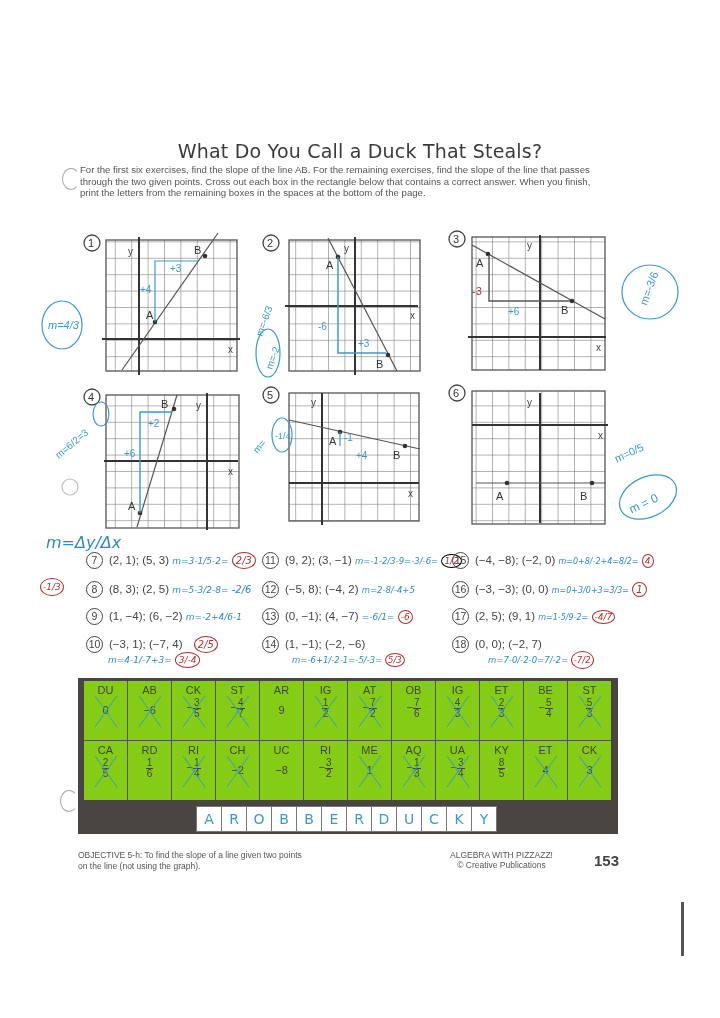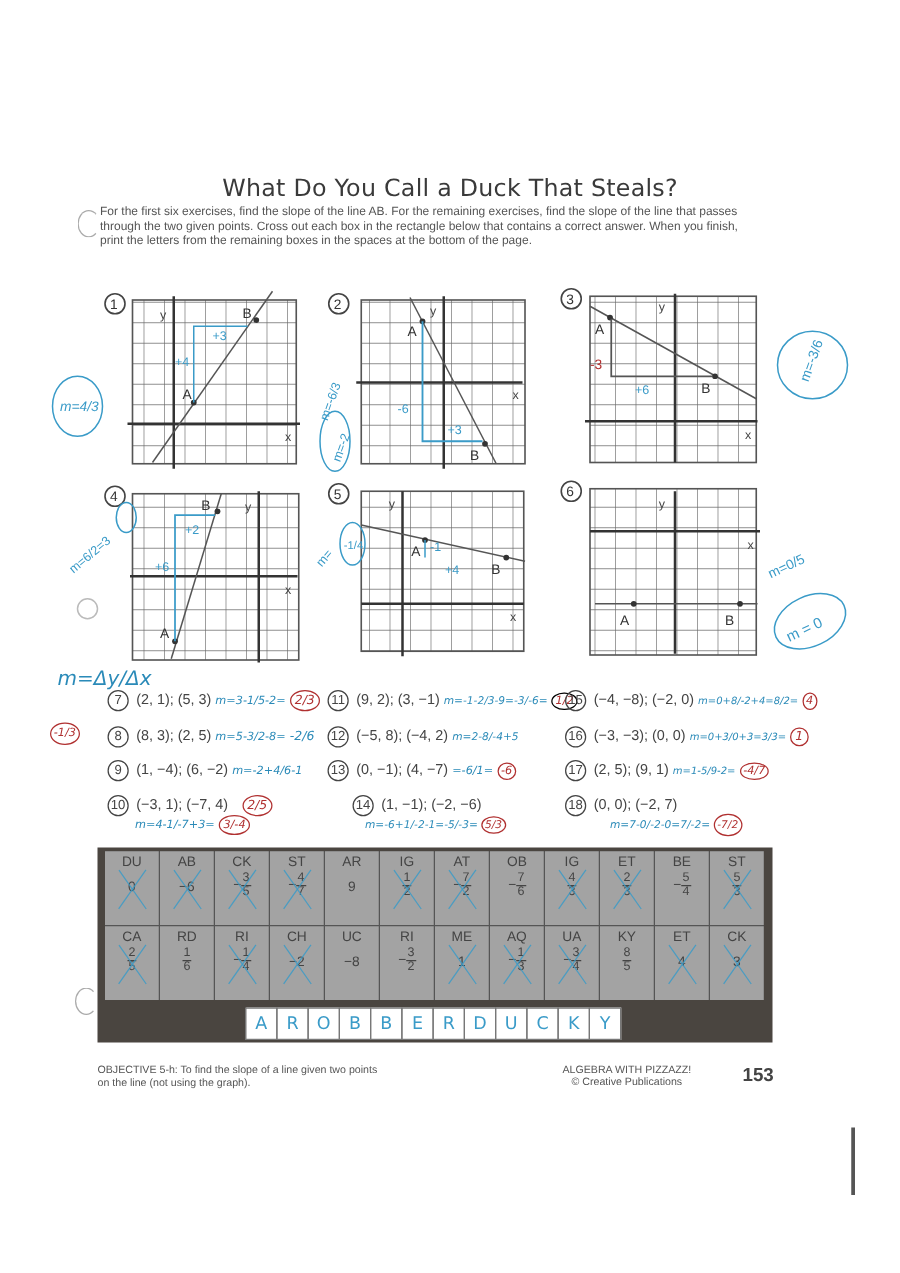--- a/index.html
+++ b/index.html
@@ -7,21 +7,21 @@
   .abs{position:absolute;}
   .title{left:0;width:720px;top:140px;text-align:center;font-family:"DejaVu Sans",sans-serif;font-size:19px;color:#3a3a3a;letter-spacing:0.2px;}
   .instr{left:80px;top:164px;width:520px;font-size:9.6px;line-height:11.6px;color:#555;}
   .hole{border:1.5px solid #aaa;border-radius:50%;width:16px;height:20px;border-right-color:transparent;}
   .hand{color:#2a8ab8;font-family:"DejaVu Sans",sans-serif;font-style:italic;}
   .red{color:#b03030;}
   .ex{font-size:11.5px;color:#444;white-space:nowrap;}
   .exnum{display:inline-block;width:15px;height:15px;border:1.3px solid #444;border-radius:50%;text-align:center;line-height:15px;font-size:10.5px;margin-right:6px;}
   .frame{left:78px;top:678px;width:540px;height:156px;background:#4a4540;}
   .cells{left:84px;top:681px;width:527px;height:119px;display:grid;grid-template-columns:repeat(12,1fr);grid-template-rows:1fr 1fr;gap:1px;background:#555;}
-  .cell{background:#a3a3a3;position:relative;text-align:center;font-size:11px;color:#444;}
+  .cell{background:#84cc16;position:relative;text-align:center;font-size:11px;color:#444;}
   .cell .code{display:block;margin-top:3px;}
   .cell .val{display:block;font-size:11px;margin-top:2px;}
   .frac{display:inline-flex;flex-direction:column;align-items:center;vertical-align:middle;font-size:10px;line-height:10px;}
   .frac .n{border-bottom:1px solid #444;padding:0 1px;}
   .cross::before,.cross::after{content:"";position:absolute;left:6%;top:50%;width:88%;height:1.3px;background:#3a9bc8;opacity:.85;}
   .cross::before{transform:rotate(55deg);}
   .cross::after{transform:rotate(-55deg);}
   .letters{left:197px;top:806px;display:flex;background:#fff;}
   .lbox{width:24px;height:24px;border:1px solid #777;margin-left:-1px;text-align:center;line-height:24px;font-size:14px;color:#3a9bc8;font-family:"DejaVu Sans",sans-serif;}
   .footer-left{left:78px;top:850px;font-size:8.5px;line-height:10.5px;color:#555;width:230px;}
@@ -199,21 +199,21 @@
 </div>
 <div class="abs ex" style="left:262px;top:581px;">
   <span class="exnum">12</span><span>(−5, 8); (−4, 2)</span>
   <span class="hand" style="font-size:8.5px;">m=2-8/-4+5</span>
 </div>
 <div class="abs ex" style="left:262px;top:608px;">
   <span class="exnum">13</span><span>(0, −1); (4, −7)</span>
   <span class="hand" style="font-size:9px;">=-6/1=</span>
   <span class="hand red" style="font-size:9px;border:1px solid #b03030;border-radius:50%;padding:1px 2px;">-6</span>
 </div>
-<div class="abs ex" style="left:262px;top:636px;margin-left:20px;">
+<div class="abs ex" style="left:262px;top:636px;">
   <span class="exnum">14</span><span>(1, −1); (−2, −6)</span>
 </div>
 <div class="abs hand" style="left:292px;top:655px;font-size:8.5px;">
   <span>m=-6+1/-2-1=-5/-3=</span>
   <span class="red" style="border:1px solid #b03030;border-radius:50%;padding:1px 2px;">5/3</span>
 </div>
 
 <div class="abs ex" style="left:452px;top:552px;">
   <span class="exnum">15</span><span>(−4, −8); (−2, 0)</span>
   <span class="hand" style="font-size:8px;margin-top:48px;">m=0+8/-2+4=8/2=</span>

